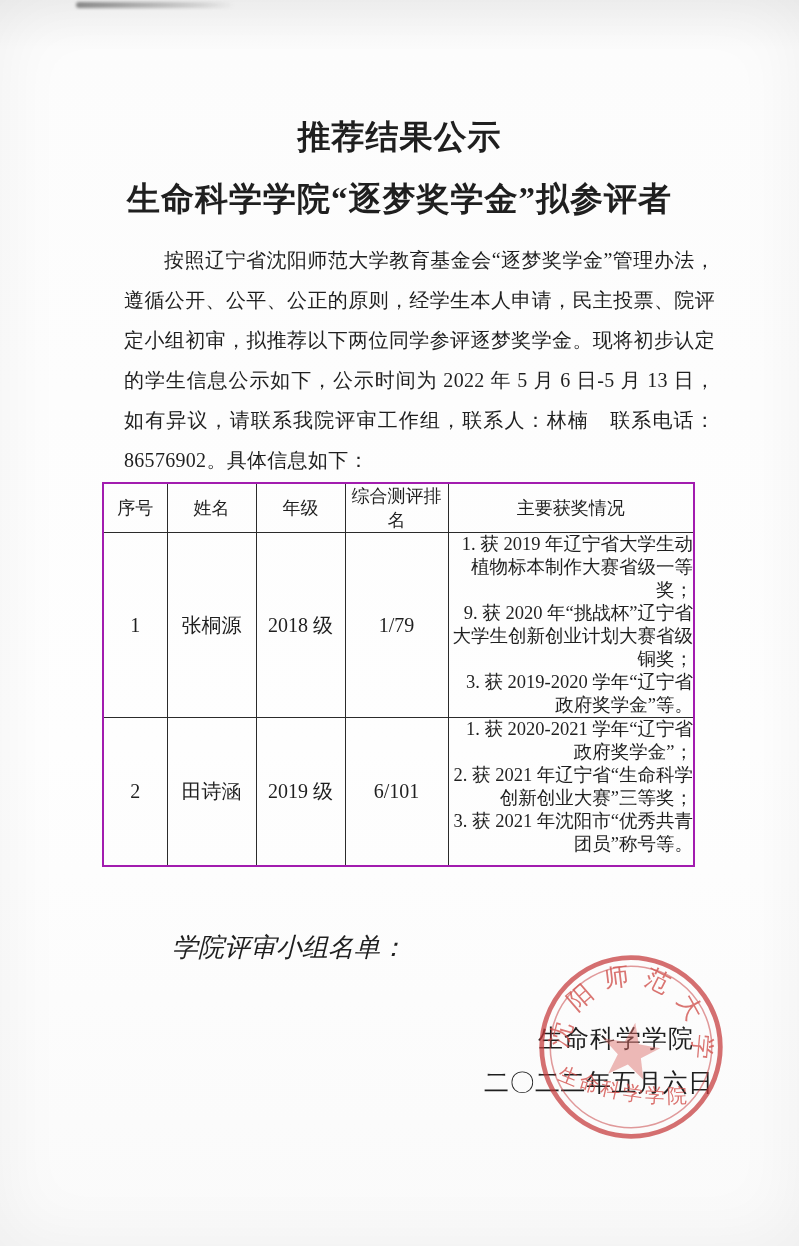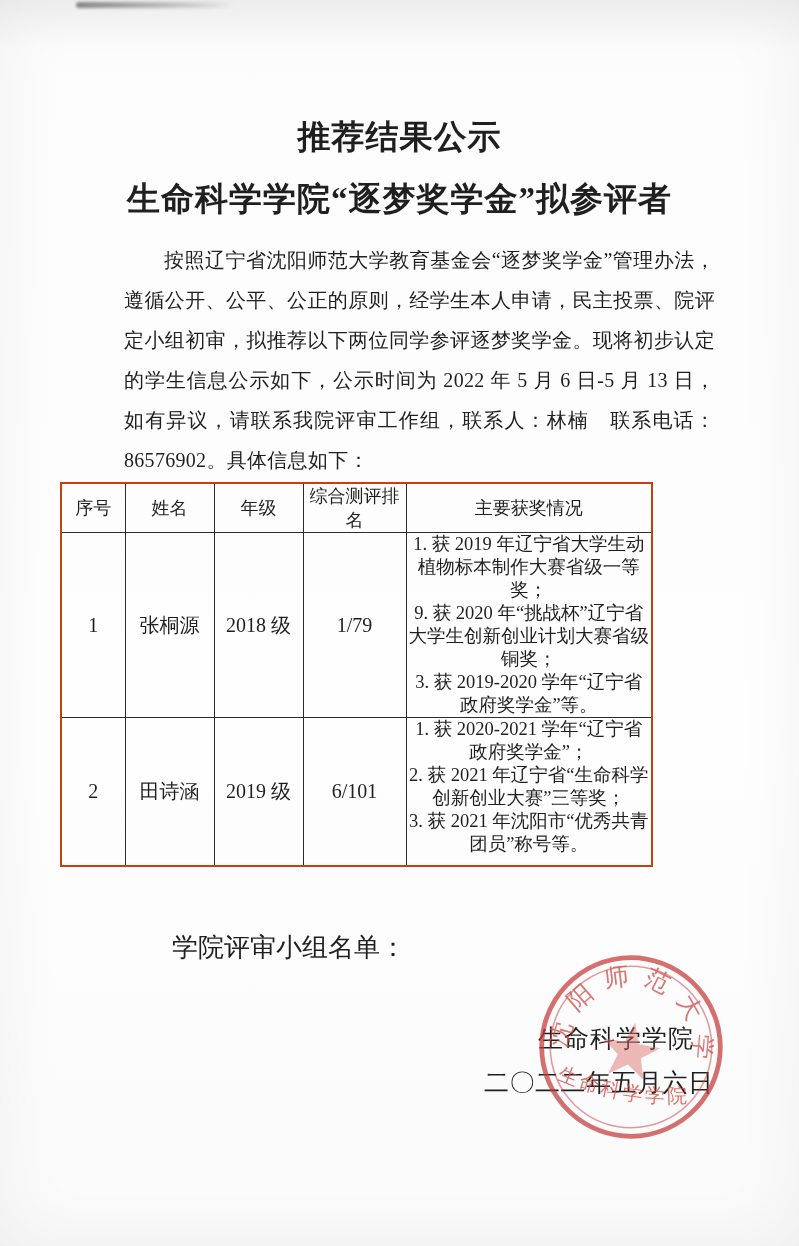--- a/index.html
+++ b/index.html
@@ -21,38 +21,38 @@
   .doc-title{
     margin:106px 60px 0 60px;text-align:center;
     font-size:33px;font-weight:bold;line-height:62px;letter-spacing:1px;
   }
   .doc-body{
     margin:10px 84px 0 124px;
     font-size:20px;line-height:40px;text-align:justify;
     text-indent:2em;letter-spacing:.3px;
   }
   table.awards{
-    margin:2px 0 0 60px;width:591px;border-collapse:collapse;
-    border:2px solid #c2410c;table-layout:fixed;
+    margin:2px 0 0 102px;width:591px;border-collapse:collapse;
+    border:2px solid #a21caf;table-layout:fixed;
   }
   table.awards th,table.awards td{
     border:1.5px solid #2b2b2b;padding:0;
   }
   table.awards th{
     font-weight:normal;font-size:18px;height:33px;text-align:center;vertical-align:middle;
   }
   td.c{ text-align:center;vertical-align:middle;font-size:20px; }
   td.awards-cell{ vertical-align:top;padding:4px 7px 2px 7px; }
-  .award-item{ margin:0;font-size:18.5px;line-height:23px;text-align:center; }
+  .award-item{ margin:0;font-size:18.5px;line-height:23px;text-align:right; }
   tr.row-1{ height:136px; }
   tr.row-2{ height:148px; }
   .committee{
     margin:58px 0 0 172px;font-size:26px;line-height:45px;
   }
-  .committee div{white-space:pre;}
+  .committee div{white-space:pre;font-style:italic;}
   .sig-org{
     position:absolute;left:538px;top:1022px;font-size:25px;letter-spacing:1px;z-index:2;
   }
   .sig-date{
     position:absolute;left:484px;top:1066px;font-size:25px;letter-spacing:.5px;z-index:2;
   }
   .seal{
     position:absolute;left:536px;top:952px;width:190px;height:190px;z-index:3;
     pointer-events:none;opacity:.92;
   }

